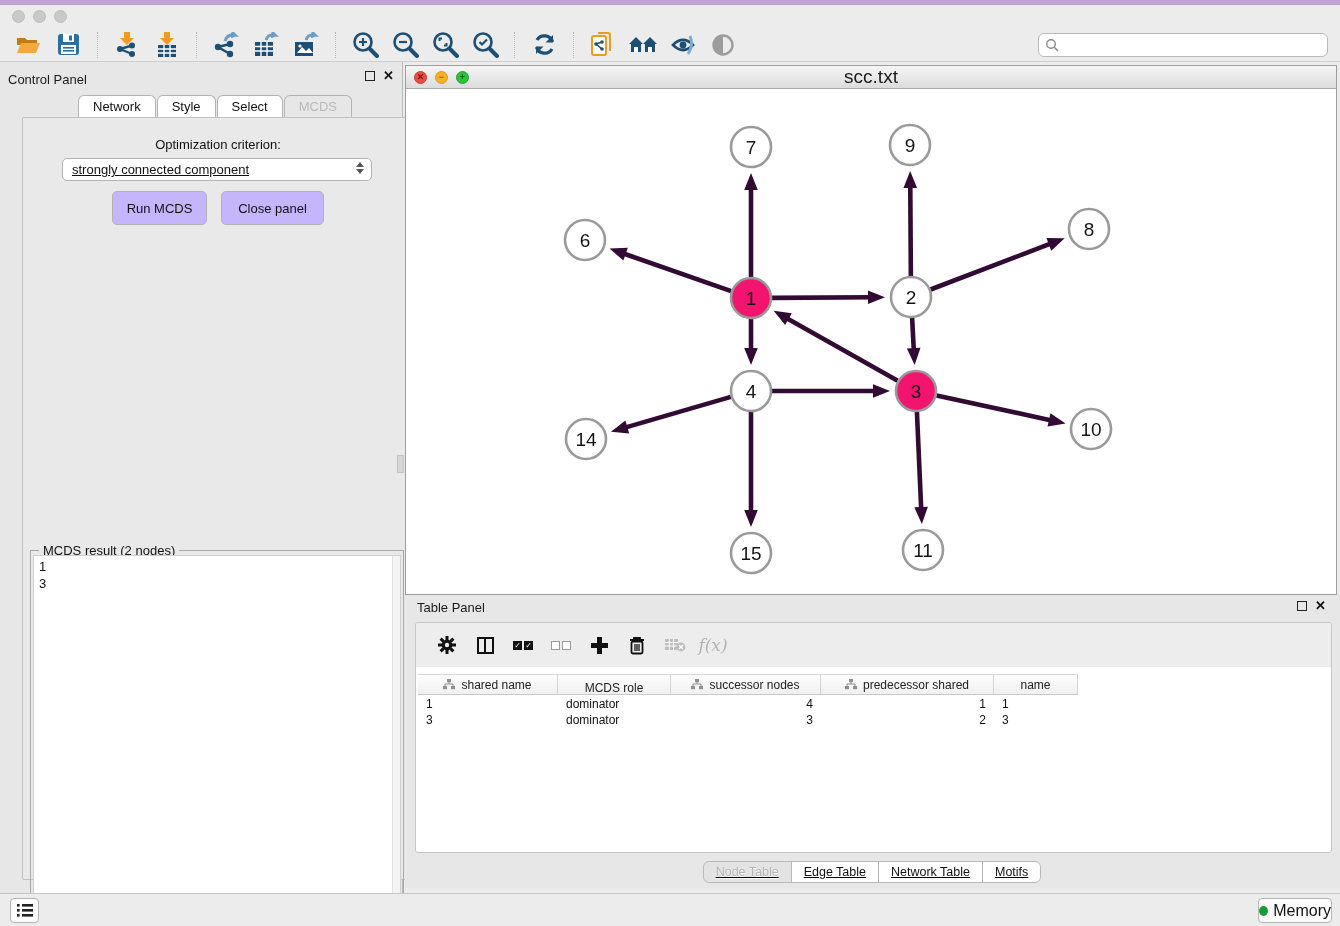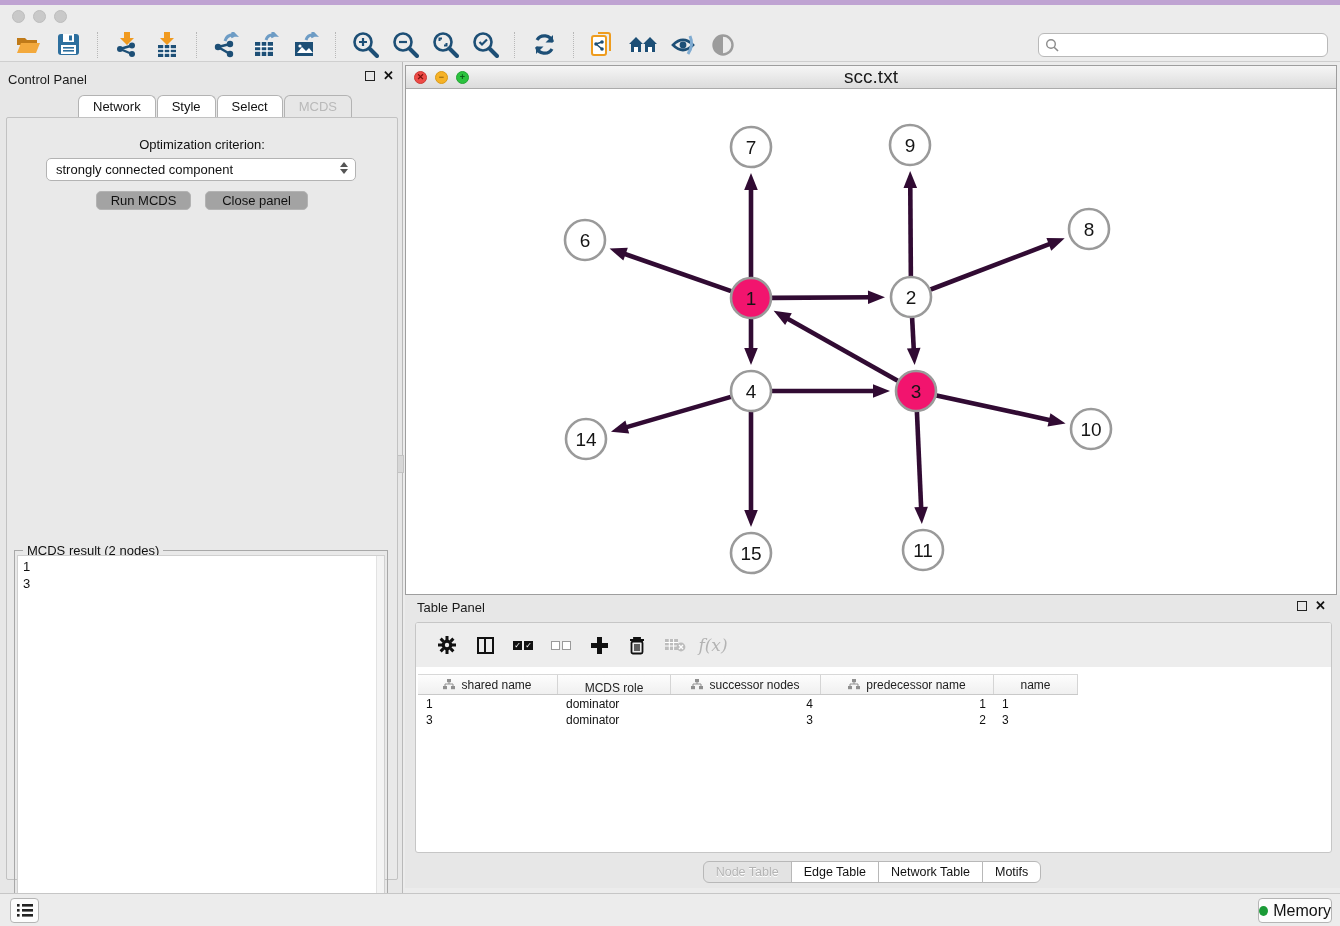--- a/index.html
+++ b/index.html
@@ -34,30 +34,30 @@
   .panel-btns { position:absolute; right:8px; top:9px; display:flex; gap:8px; align-items:center; }
   .float-sq { width:10px; height:10px; border:1.5px solid #222; }
   .close-x { font-size:13px; font-weight:bold; color:#111; line-height:10px; }
 
   .cp-tabs { position:absolute; left:78px; top:33px; display:flex; }
   .cp-tab { height:22px; padding:4px 14px; font-size:13px; background:#fff; color:#111;
     border:1px solid #b3b3b3; border-bottom:none; border-radius:6px 6px 0 0; margin-right:1px;
     display:flex; align-items:center; }
   .cp-tab.active { background:#e7e7e7; color:#b9b9b9; }
 
-  .cp-content { position:absolute; left:6px; top:55px; width:392px; height:763px;
+  .cp-content { position:absolute; left:22px; top:55px; width:392px; height:763px;
     border:1px solid #c2c2c2; background:#e9e9e9; border-radius:2px; }
   .opt-label { position:absolute; left:0; right:0; top:19px; text-align:center; font-size:13px; color:#111; }
   .opt-select { position:absolute; left:39px; top:40px; width:310px; height:23px; background:#fff;
     border:1px solid #b3b3b3; border-radius:5px; font-size:13px; color:#111;
-    display:flex; align-items:center; padding-left:9px; }
+    display:flex; align-items:center; padding-left:9px;text-decoration:underline; }
   .chevrons { position:absolute; right:7px; top:3px; display:flex; flex-direction:column; gap:2px; }
   .chev-up { width:0; height:0; border-left:4px solid transparent; border-right:4px solid transparent; border-bottom:5px solid #555; }
   .chev-dn { width:0; height:0; border-left:4px solid transparent; border-right:4px solid transparent; border-top:5px solid #555; }
-  .cp-btn { position:absolute; top:73px; height:19px; background:#a3a3a3; border:1px solid #b3b3b3;
+  .cp-btn { position:absolute; top:73px; height:34px; background:#c4b5fd; border:1px solid #b3b3b3;
     border-radius:5px; font-size:13px; color:#111; display:flex; align-items:center; justify-content:center; }
   .btn-run { left:89px; width:95px; }
   .btn-close { left:198px; width:103px; }
 
   .result-group { position:absolute; left:7px; top:432px; width:374px; height:376px;
     border:1px solid #a8a8a8; }
   .result-title { position:absolute; left:8px; top:-8px; background:#e9e9e9; padding:0 4px; font-size:13px; color:#111; }
   .result-area { position:absolute; left:2px; top:4px; right:2px; bottom:2px; background:#fff;
     border:1px solid #d0d0d0; }
   .result-area pre { font-family:"Liberation Sans", sans-serif; font-size:13px; line-height:17px;
@@ -94,21 +94,21 @@
   .tp-icon { width:30px; height:28px; margin:0 4px; display:flex; align-items:center; justify-content:center; }
   .fx { font-family:"DejaVu Serif", serif; font-style:italic; font-size:17px; color:#b3b3b3; }
   .tbl-header { position:absolute; left:2px; top:51px; height:21px; display:flex;
     background:linear-gradient(#fdfdfd,#f0f0f0); border-top:1px solid #d8d8d8; border-bottom:1px solid #c9c9c9; }
   .th { display:flex; align-items:center; justify-content:center; gap:6px; font-size:12px; color:#222;
     border-right:1px solid #d5d5d5; position:relative; }
   .tbl-rows { position:absolute; left:2px; top:73px; right:2px; bottom:2px; background:#fff; }
   .tr { display:flex; height:16px; font-size:12px; color:#111; }
   .td { padding:0 8px; overflow:hidden; white-space:nowrap; line-height:16px; }
 
-  .tbl-tabs { position:absolute; left:0; right:0; top:266px; display:flex; justify-content:center; }
+  .tbl-tabs { position:absolute; left:0; right:0; top:266px; display:flex; justify-content:center;text-decoration:underline; }
   .tbl-tab { height:22px; padding:0 12px; font-size:12.5px; background:#fff; color:#111;
     border:1px solid #b8b8b8; margin-left:-1px; display:flex; align-items:center; }
   .tbl-tab:first-child { border-radius:6px 0 0 6px; }
   .tbl-tab:last-child { border-radius:0 6px 6px 0; }
   .tbl-tab.active { background:#e3e3e3; color:#b4b4b4; text-shadow:0 1px 0 #fff; }
 
   
   .statusbar { left:0; top:893px; width:1340px; height:33px; background:#ececec; border-top:1px solid #c6c6c6; }
   .sb-left-btn { position:absolute; left:10px; top:4px; width:29px; height:25px; background:#fcfcfc;
     border:1px solid #b5b5b5; border-radius:4px; display:flex; align-items:center; justify-content:center; }
@@ -478,21 +478,21 @@
         </div>
         <div class="th" style="width: 173px;">
           <svg width="12" height="11" viewBox="0 0 12 11">
             <g fill="#8f8f8f">
               <rect x="4" y="0" width="4" height="3.2"></rect>
               <rect x="0" y="7" width="4" height="3.2"></rect>
               <rect x="8" y="7" width="4" height="3.2"></rect>
             </g>
             <path d="M6 3 v2 M2 7 V5 h8 v2" stroke="#8f8f8f" stroke-width="1" fill="none"></path>
           </svg>
-          <span>predecessor name</span>
+          <span>predecessor shared</span>
         </div>
         <div class="th" style="width: 84px;">
           <span>name</span>
         </div>
       </div>
     <div class="tbl-rows" id="tbl-rows">
         <div class="tr">
           <div class="td" style="width: 140px; text-align: left;">1</div>
           <div class="td" style="width: 113px; text-align: left;">dominator</div>
           <div class="td" style="width: 150px; text-align: right;">4</div>

